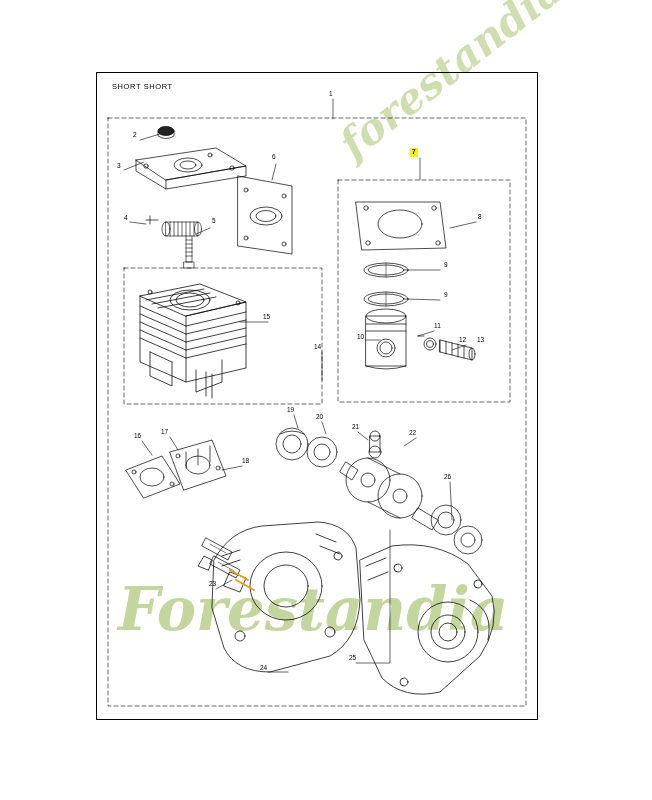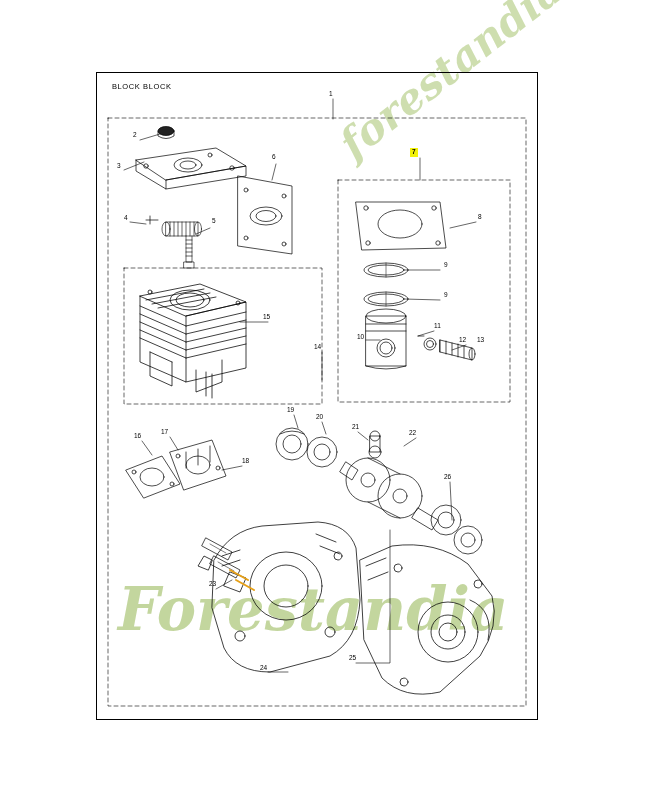--- a/index.html
+++ b/index.html
@@ -103,21 +103,21 @@
 <body>
 
 <div id="page">
 
   <div id="watermark">
     <div class="wm-text" id="wm-main">Forestandia</div>
     <div class="wm-text" id="wm-diag">forestandia.com</div>
   </div>
 
   <div id="diagram-frame"></div>
-  <div id="title-label">BLOCK BLOCK</div>
+  <div id="title-label">SHORT SHORT</div>
 
   <svg id="drawing" width="652" height="800" viewBox="0 0 652 800">
     <g fill="none" stroke="#000000" stroke-width="0.7" stroke-linejoin="round" stroke-linecap="round">
 
       <g stroke-dasharray="4 3" stroke-width="0.6">
 
         <rect x="108" y="118" width="418" height="588"></rect>
 
         <rect x="338" y="180" width="172" height="222"></rect>
 

